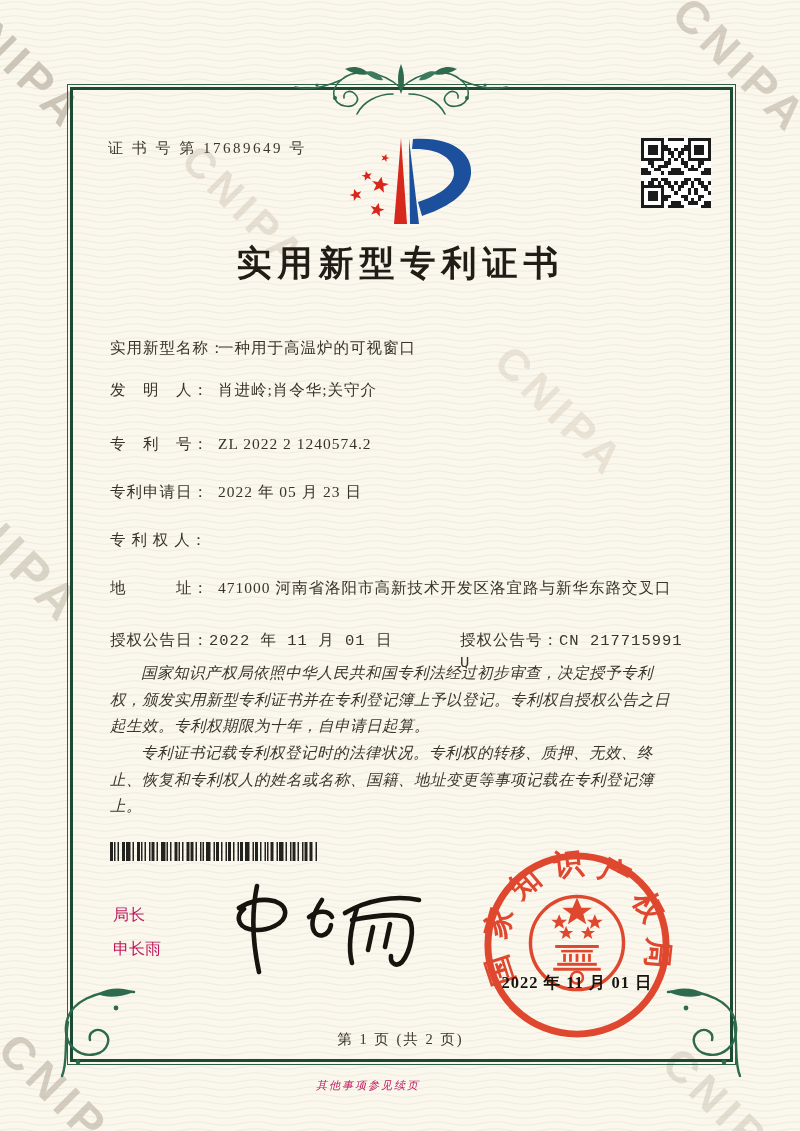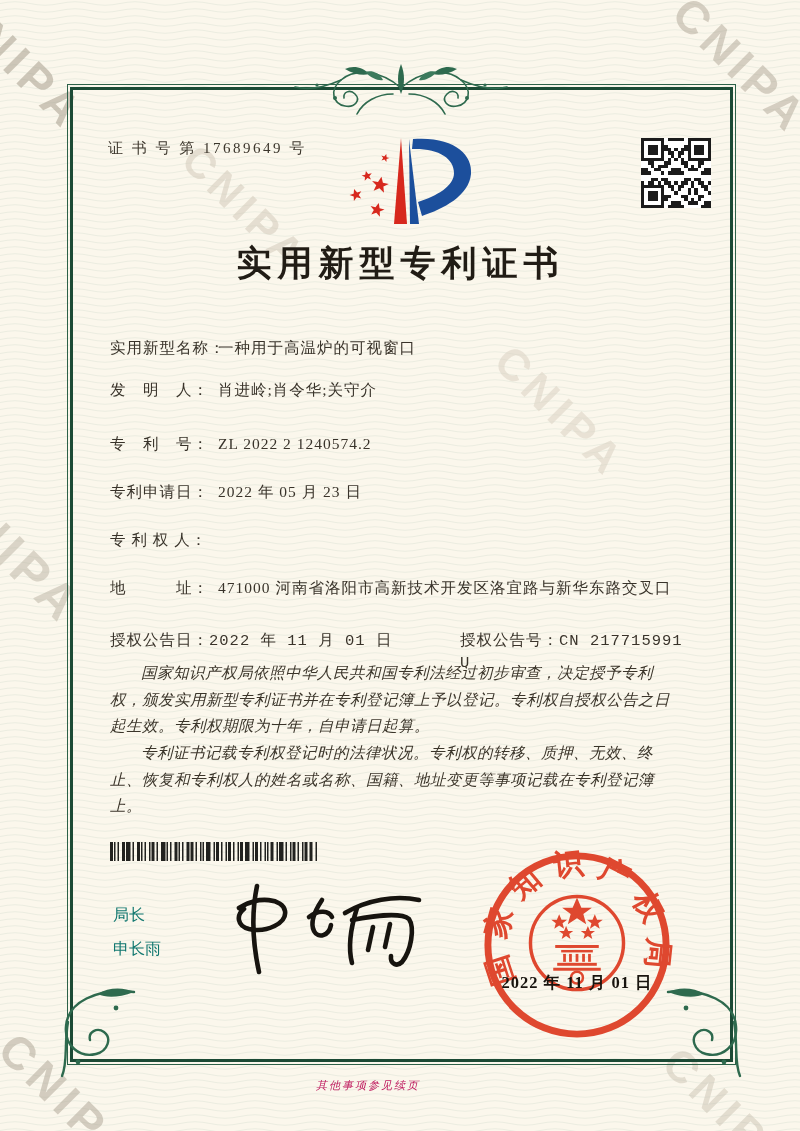--- a/index.html
+++ b/index.html
@@ -37,21 +37,21 @@
   .r1{top:337px}.r2{top:379px}.r3{top:433px}.r4{top:481px}.r5{top:529px}.r6{top:577px}
   .flabel{flex:none;width:108px;white-space:nowrap;}
   .fvalue{width:455px;}
   .grant{position:absolute;left:110px;top:630px;width:580px;font-size:15.5px;letter-spacing:1px;line-height:22px;font-family:Liberation Mono, monospace;}
   .grant .g2{position:absolute;left:350px;top:0;}
   .paras{position:absolute;left:110px;top:660px;width:574px;font-size:15.5px;line-height:1.72;
          font-style:italic;letter-spacing:.5px;color:#3b352a;}
   .paras p{margin:0;text-indent:2em;}
   .barcode{position:absolute;left:110px;top:842px;}
   .signer{position:absolute;left:113px;top:903px;font-family:"Liberation Sans",sans-serif;
-          font-size:16px;color:#0f766e;line-height:24px;}
+          font-size:16px;color:#be185d;line-height:24px;}
   .signer div{margin-bottom:10px;}
   .signature{position:absolute;left:225px;top:878px;}
   .seal{position:absolute;left:478px;top:846px;}
   .seal-date{position:absolute;left:478px;top:972px;width:198px;text-align:center;font-size:16.5px;
              font-weight:600;letter-spacing:1px;color:#18140e;z-index:5;}
   .page-info{position:absolute;left:67px;top:1030px;width:667px;text-align:center;font-size:14.5px;
              letter-spacing:2px;color:#3a342c;}
   .cont-note{position:absolute;left:0;top:1078px;width:736px;text-align:center;font-size:11px;
              font-style:italic;letter-spacing:2px;color:#be185d;}
 </style>
@@ -494,15 +494,16 @@
         <rect x="-1.4" y="11" width="2.8" height="8"></rect>
         <rect x="5.2" y="11" width="2.8" height="8"></rect>
         <rect x="11.2" y="11" width="2.8" height="8"></rect>
         <rect x="-20" y="20" width="40" height="3"></rect>
         <rect x="-24" y="25" width="48" height="3"></rect>
         <circle cy="35" r="6" fill="none" stroke="#dd3a20" stroke-width="2.5"></circle>
       </g>
     </svg>
     <div class="seal-date">2022 年 11 月 01 日</div>
 
+    <div class="page-info">第 1 页 (共 2 页)</div>
     <div class="cont-note">其他事项参见续页</div>
   </div>
 </div>
 
 </body></html>

